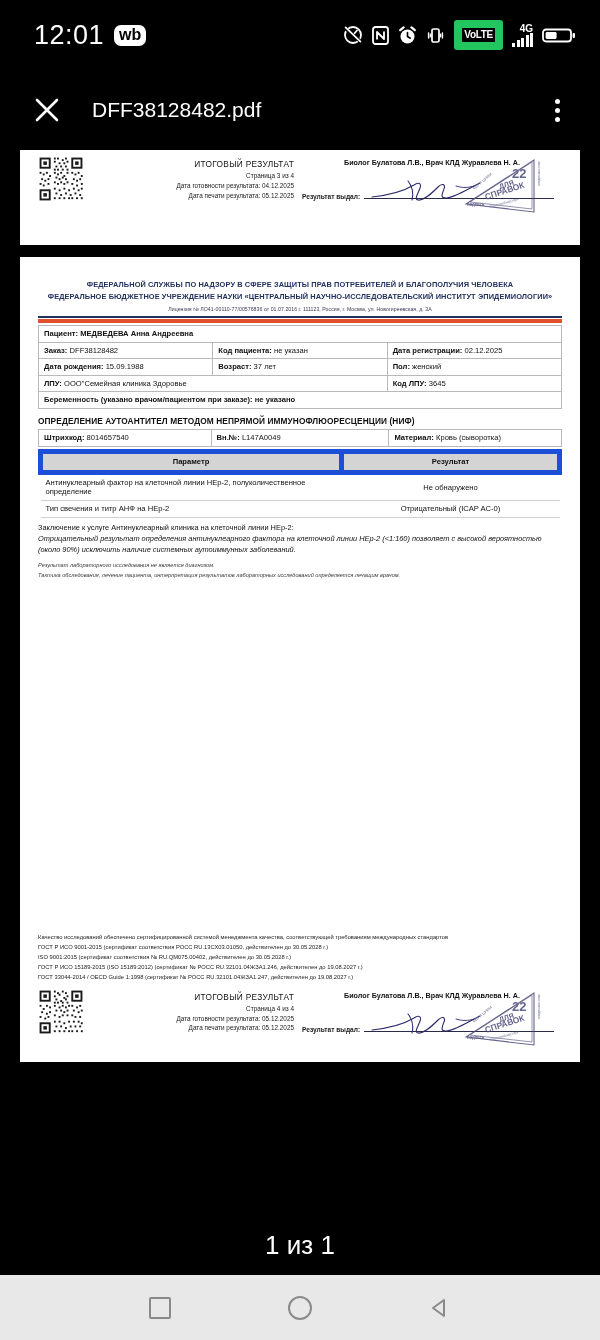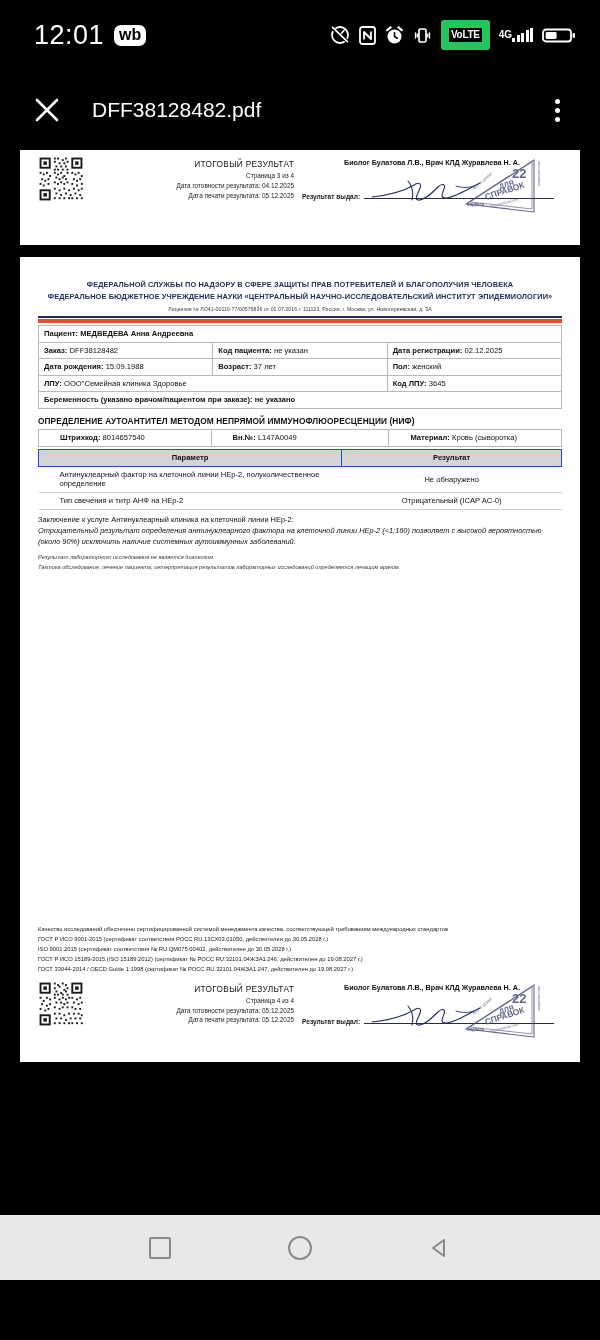--- a/index.html
+++ b/index.html
@@ -24,21 +24,21 @@
     background: #fff; color: #000; border-radius: 7px;
     font-size: 16px; font-weight: bold; padding: 2px 5px 3px; line-height: 1;
   }
   .sb-right { display: flex; align-items: center; gap: 9px; }
   .sb-right svg { display: block; }
   .volte-box {
     border: 8px solid #22c55e; border-radius: 3px;
     font-size: 10px; font-weight: bold; line-height: 1;
     padding: 2px 2px 2.5px; color: #fff; letter-spacing: -0.3px;
   }
-  .sig-wrap { display: flex; align-items: center; }
+  .sig-wrap { display: flex; flex-direction: column; align-items: flex-end; }
   .sig-4g { font-size: 10px; font-weight: bold; line-height: 1; color:#fff; }
   .bars { display: flex; align-items: flex-end; gap: 1.5px; height: 13px; }
   .bars i { width: 3px; background: #fff; display: block; }
 
   
   .appbar {
     height: 80px; display: flex; align-items: center;
     padding: 0 26px 0 30px; color: #fff; gap: 28px;
   }
   .appbar-title {
@@ -92,26 +92,26 @@
     border: 1px solid #b9b9b9; font-size: 7.6px; color: #111;
     padding: 3px 5px; font-weight: bold; line-height: 1.25;
   }
   td.val-norm { font-weight: normal; }
 
   .sec-title {
     font-size: 8.3px; font-weight: bold; color: #111;
     margin: 7px 18px 3px; letter-spacing: .1px;
   }
   table.res { width: calc(100% - 36px); margin: 0 18px; border-collapse: collapse; table-layout: fixed; }
-  table.res td { font-size: 7.6px; color: #111; padding: 3px 21px; line-height: 1.3; }
+  table.res td { font-size: 7.6px; color: #111; padding: 3px 5px; line-height: 1.3; }
   table.res td.bordered { border: 1px solid #b9b9b9; font-weight: bold; }
   table.res td.bordered span.n { font-weight: normal; }
   .hdr-row td {
     background: #d4d4d4; text-align: center; font-weight: bold;
-    border: 1px solid #1d4ed8; font-size: 8px;
+    border: 5px solid #1d4ed8; font-size: 8px;
   }
   .res-row td { border-bottom: 1px solid #cfcfcf; }
   .res-row td.r { text-align: center; }
 
   .concl { margin: 5px 18px 0; font-size: 7.4px; color: #111; line-height: 1.45; }
   .concl .it { font-style: italic; }
   .notes { margin: 6px 18px 0; font-size: 5.6px; font-style: italic; color: #3a3a3a; line-height: 1.75; }
 
   .quality { margin: 0 18px; font-size: 5.8px; color: #222; line-height: 1.72; }
   .quality .qline { white-space: nowrap; }
@@ -536,20 +536,23 @@
               <text x="30" y="52" font-size="3.4" fill="#5a5a88" font-family="Liberation Sans, sans-serif" transform="rotate(-16 30 52)">Роспотребнадзора</text>
               <text x="80" y="30" font-size="3.4" fill="#5a5a88" font-family="Liberation Sans, sans-serif" transform="rotate(-90 80 30)">эпидемиологии</text>
             </svg>
           </div>
         </div>
       </div>
     </div>
 
   </div>
 
+  <div class="bottombar">
+    <span>1 из 1</span>
+  </div>
 
   <div class="navbar">
     <span class="nb">
         <span class="nb-square"></span>
       </span>
     <span class="nb">
         <span class="nb-circle"></span>
       </span>
     <span class="nb">
       <svg width="24" height="24" viewBox="0 0 24 24">

